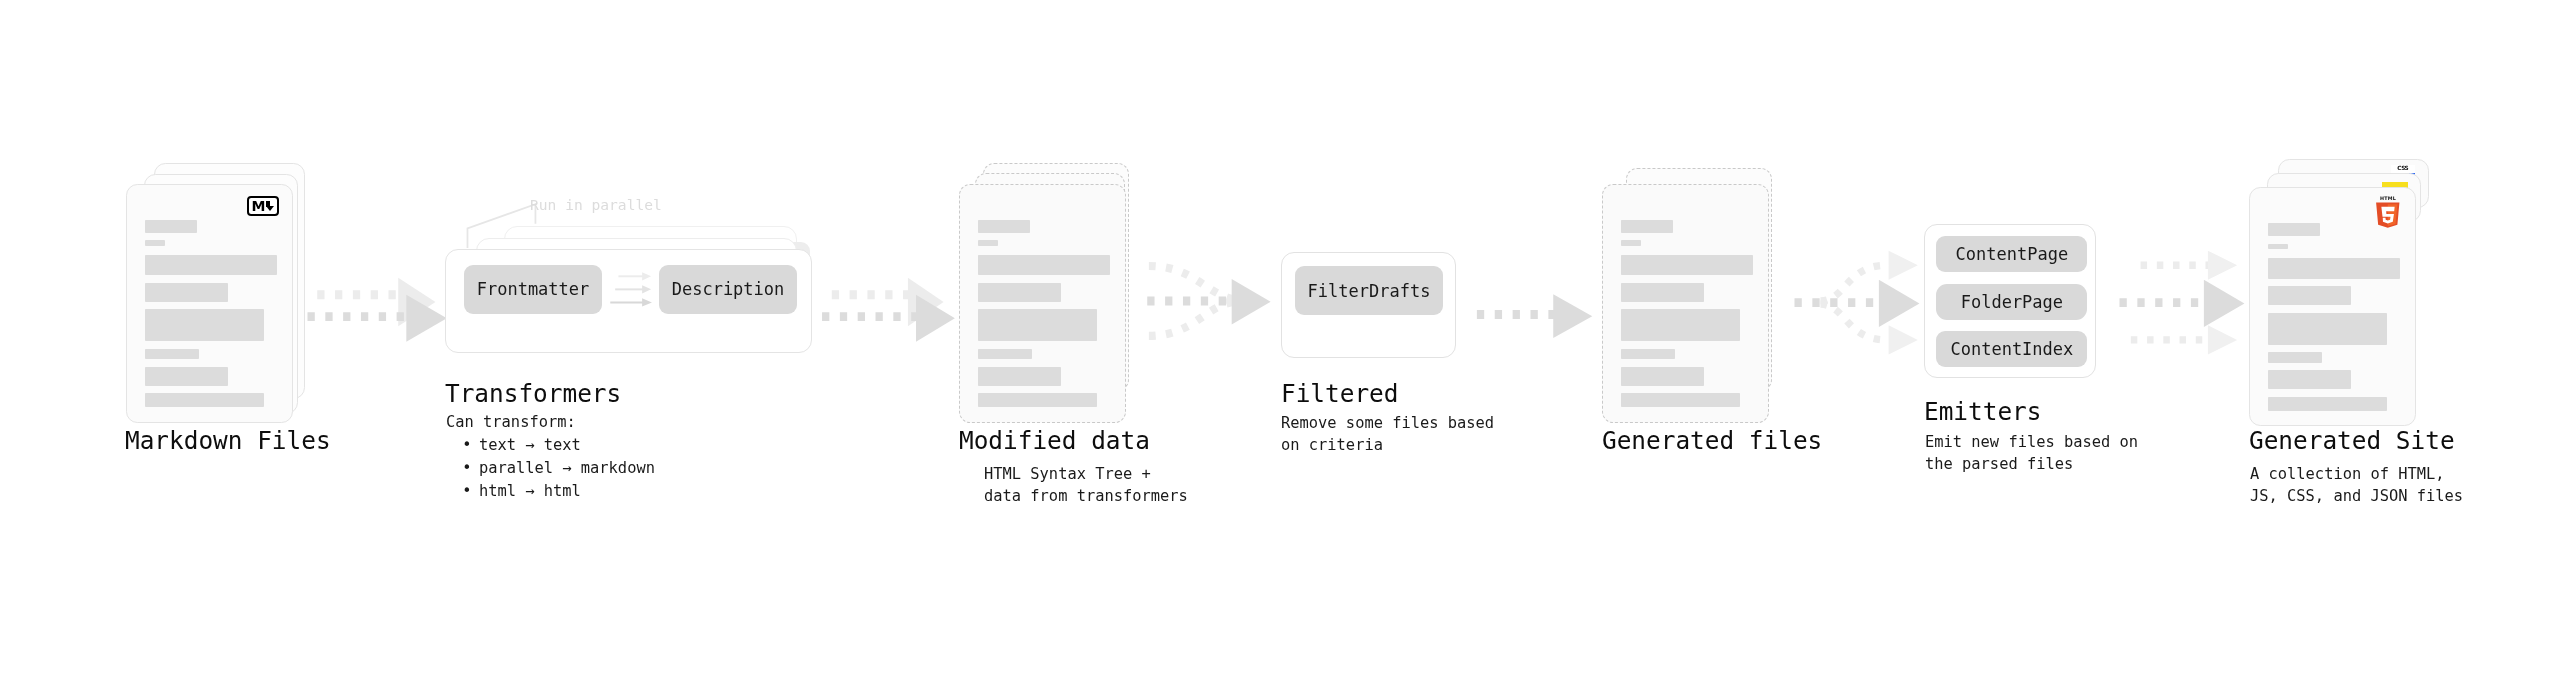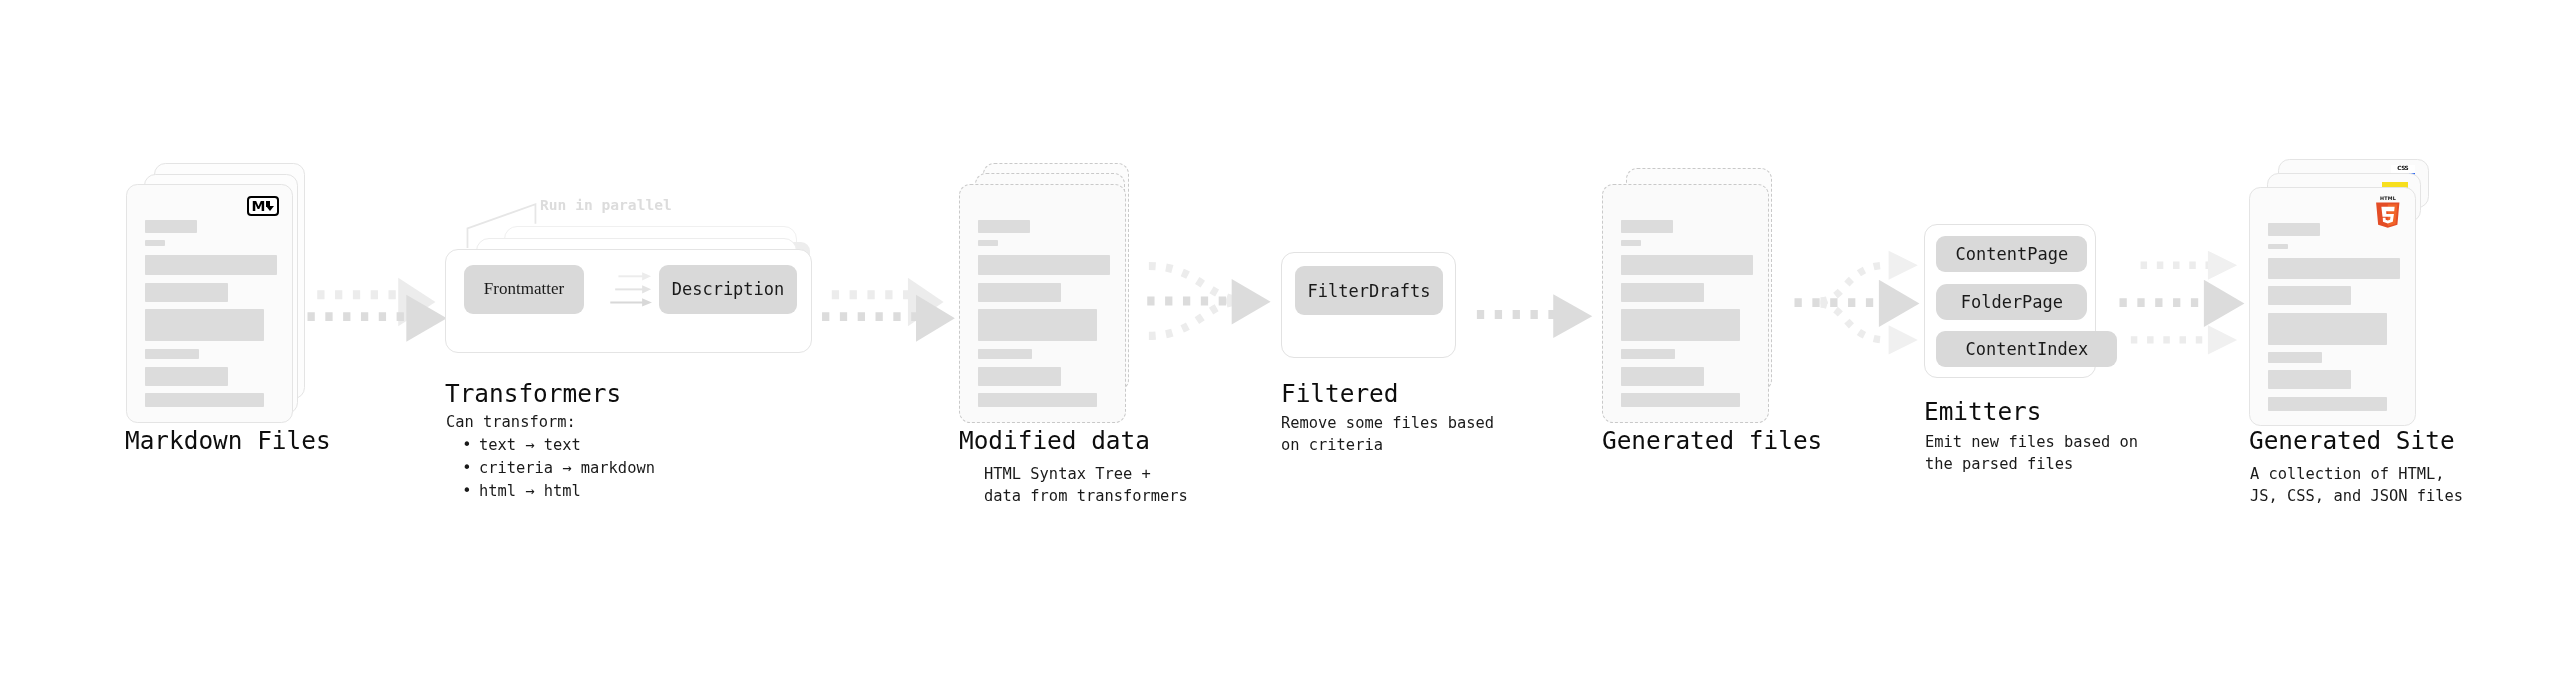--- a/index.html
+++ b/index.html
@@ -202,34 +202,34 @@
       <line x1="0" y1="60" x2="128" y2="60"></line>
     </g>
     <polygon points="122,33 172,62 122,91" fill="#dcdcdc"></polygon>
   </svg>
 
   <div class="node" style="left:445px; top:202px; width:382px; height:154px;">
 
     <svg style="position:absolute; left:16.3px; top:-3.3px;" width="89" height="59" viewBox="0 0 110 72">
       <path d="M8 60 L8 36 L92 6 L92 30" stroke="#e6e6e6" stroke-width="2.2" fill="none"></path>
     </svg>
-    <div class="annotation" style="left:95px; top:-6.5px;font-weight:bold;">Run in parallel</div>
+    <div class="annotation" style="left:85px; top:-6.5px;">Run in parallel</div>
 
     <div class="group-box" style="left:59px; top:24.4px; width:293px; height:109px; border-color:#f0f0f0;">
       <div class="chip" style="left:45px; top:14.6px; width:106px; height:54px; background:#ededed; color:transparent;"></div>
       <div class="chip" style="left:195px; top:14.6px; width:110px; height:54px; background:#ededed; color:transparent;"></div>
     </div>
 
     <div class="group-box" style="left:31px; top:36px; width:321px; height:114px; border-color:#ededed;">
       <div class="chip" style="left:23px; top:16.3px; width:118px; height:55px; background:#e6e6e6; color:transparent;"></div>
       <div class="chip" style="left:183px; top:16.3px; width:122px; height:55px; background:#e6e6e6; color:transparent;"></div>
     </div>
 
     <div class="group-box" style="left:0px; top:47px; width:367px; height:104px; border-color:#e4e4e4;">
-      <div class="chip" style="left:18px; top:14.6px; width:120px; height:49px;font-family:Liberation Serif, serif;">Frontmatter</div>
+      <div class="chip" style="left:18px; top:14.6px; width:138px; height:49px;">Frontmatter</div>
 
       <svg style="position:absolute; left:161px; top:18px;" width="49" height="46" viewBox="0 0 60 56">
         <g fill="none" stroke-width="2.4">
           <line x1="14" y1="10" x2="45" y2="10" stroke="#ececec"></line>
           <polygon points="43,5 54,10 43,15" fill="#ececec" stroke="none"></polygon>
           <line x1="10" y1="26" x2="45" y2="26" stroke="#e3e3e3"></line>
           <polygon points="43,21 54,26 43,31" fill="#e3e3e3" stroke="none"></polygon>
           <line x1="4" y1="42" x2="45" y2="42" stroke="#d8d8d8"></line>
           <polygon points="43,37 55,42 43,47" fill="#d8d8d8" stroke="none"></polygon>
         </g>
@@ -238,21 +238,21 @@
       <div class="chip" style="left:213px; top:14.6px; width:138px; height:49px;">Description</div>
     </div>
   </div>
 
   <div class="title" style="left:445px; top:379px;">Transformers</div>
 
   <div class="bullet-list" style="left:446px; top:411px;">
     <span class="lead">Can transform:</span>
     <ul>
       <li>text → text</li>
-      <li>criteria → markdown</li>
+      <li>parallel → markdown</li>
       <li>html → html</li>
     </ul>
   </div>
 
   <svg class="node" style="left:822px; top:268px;" width="154" height="81" viewBox="0 0 190 100">
     <g stroke="#ececec" stroke-width="11" stroke-dasharray="9 13" fill="none">
       <line x1="12" y1="33" x2="112" y2="33"></line>
     </g>
     <polygon points="106,12 150,42 106,72" fill="#ececec"></polygon>
     <g stroke="#dcdcdc" stroke-width="11" stroke-dasharray="9 13" fill="none">
@@ -335,21 +335,21 @@
     <polygon points="124,110 160,128 124,146" fill="#f0f0f0"></polygon>
     <g fill="none" stroke="#dcdcdc" stroke-width="11" stroke-dasharray="9 13">
       <line x1="8" y1="82" x2="118" y2="82"></line>
     </g>
     <polygon points="112,54 162,83 112,112" fill="#dcdcdc"></polygon>
   </svg>
 
   <div class="group-box" style="left:1924px; top:224px; width:172px; height:154px;">
     <div class="chip" style="left:11.4px; top:10.6px; width:151px; height:36px;">ContentPage</div>
     <div class="chip" style="left:11.4px; top:59px; width:151px; height:36px;border-radius:11px;">FolderPage</div>
-    <div class="chip" style="left:11.4px; top:106px; width:181px; height:36px;">ContentIndex</div>
+    <div class="chip" style="left:11.4px; top:106px; width:151px; height:36px;">ContentIndex</div>
   </div>
 
   <div class="title" style="left:1924px; top:397px;">Emitters</div>
   <div class="subtitle" style="left:1925px; top:431px;">Emit new files based on
 the parsed files</div>
 
   <svg class="node" style="left:2113px; top:236px;" width="142" height="134" viewBox="0 0 175 165">
     <g fill="none" stroke="#ececec" stroke-width="9" stroke-dasharray="8 12">
       <line x1="34" y1="36" x2="120" y2="36"></line>
       <line x1="22" y1="128" x2="120" y2="128"></line>

